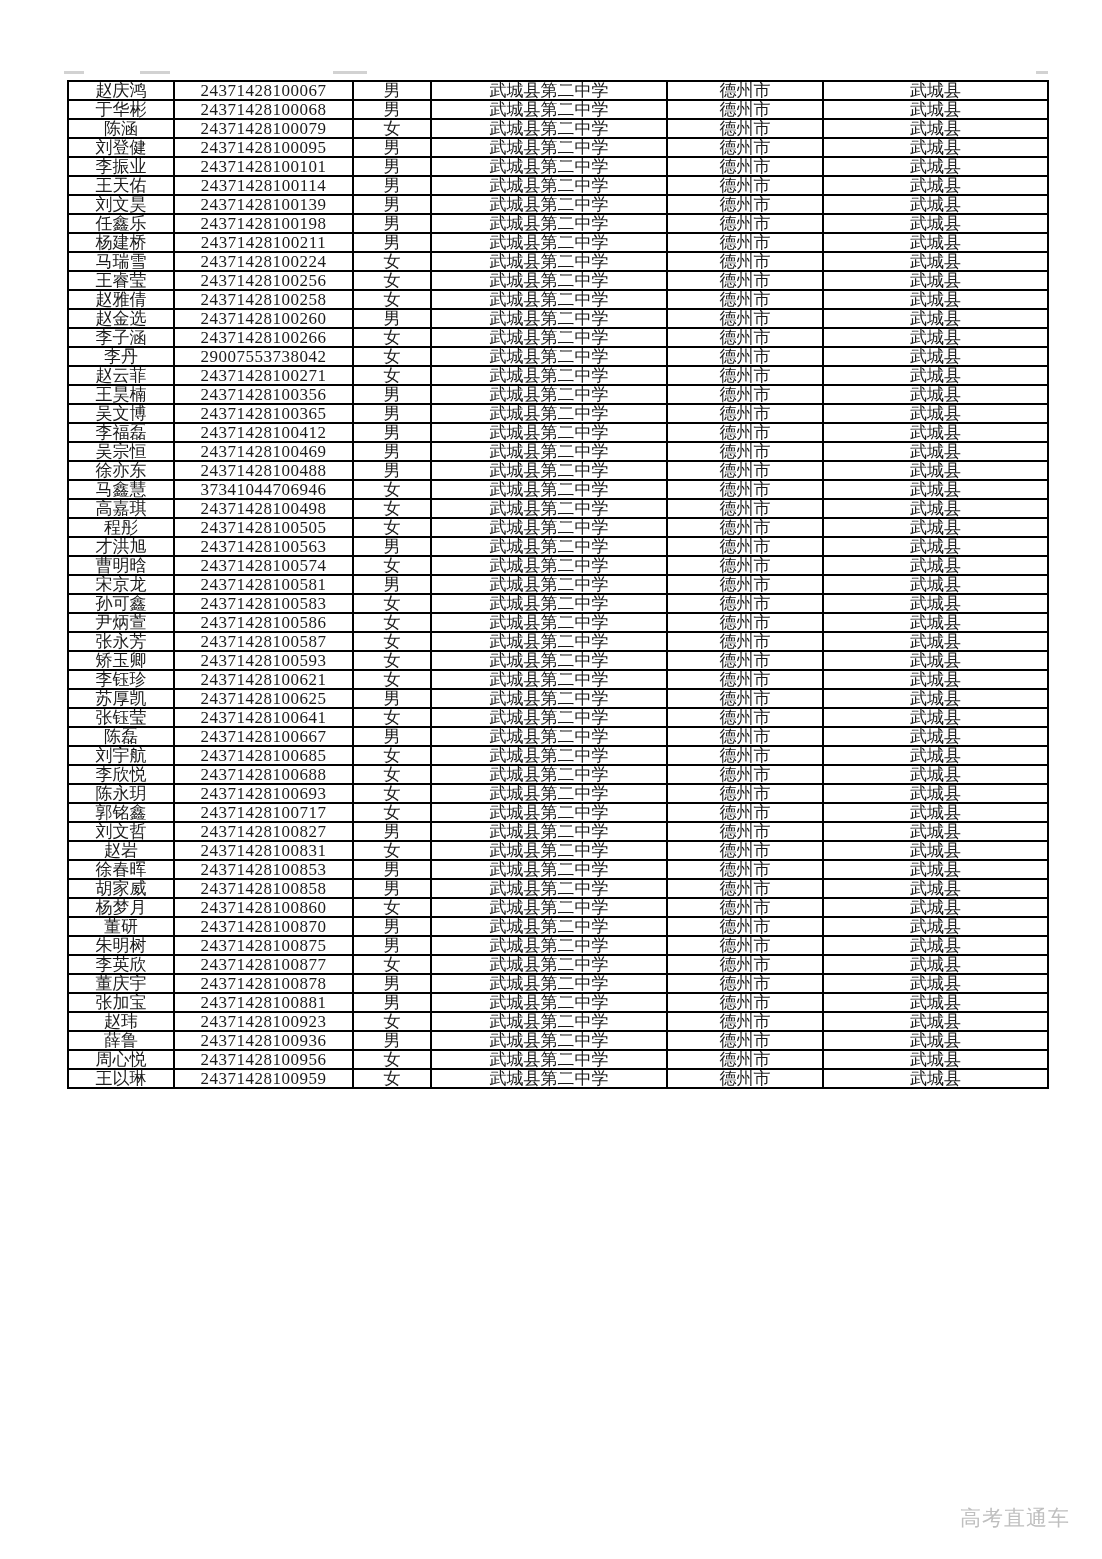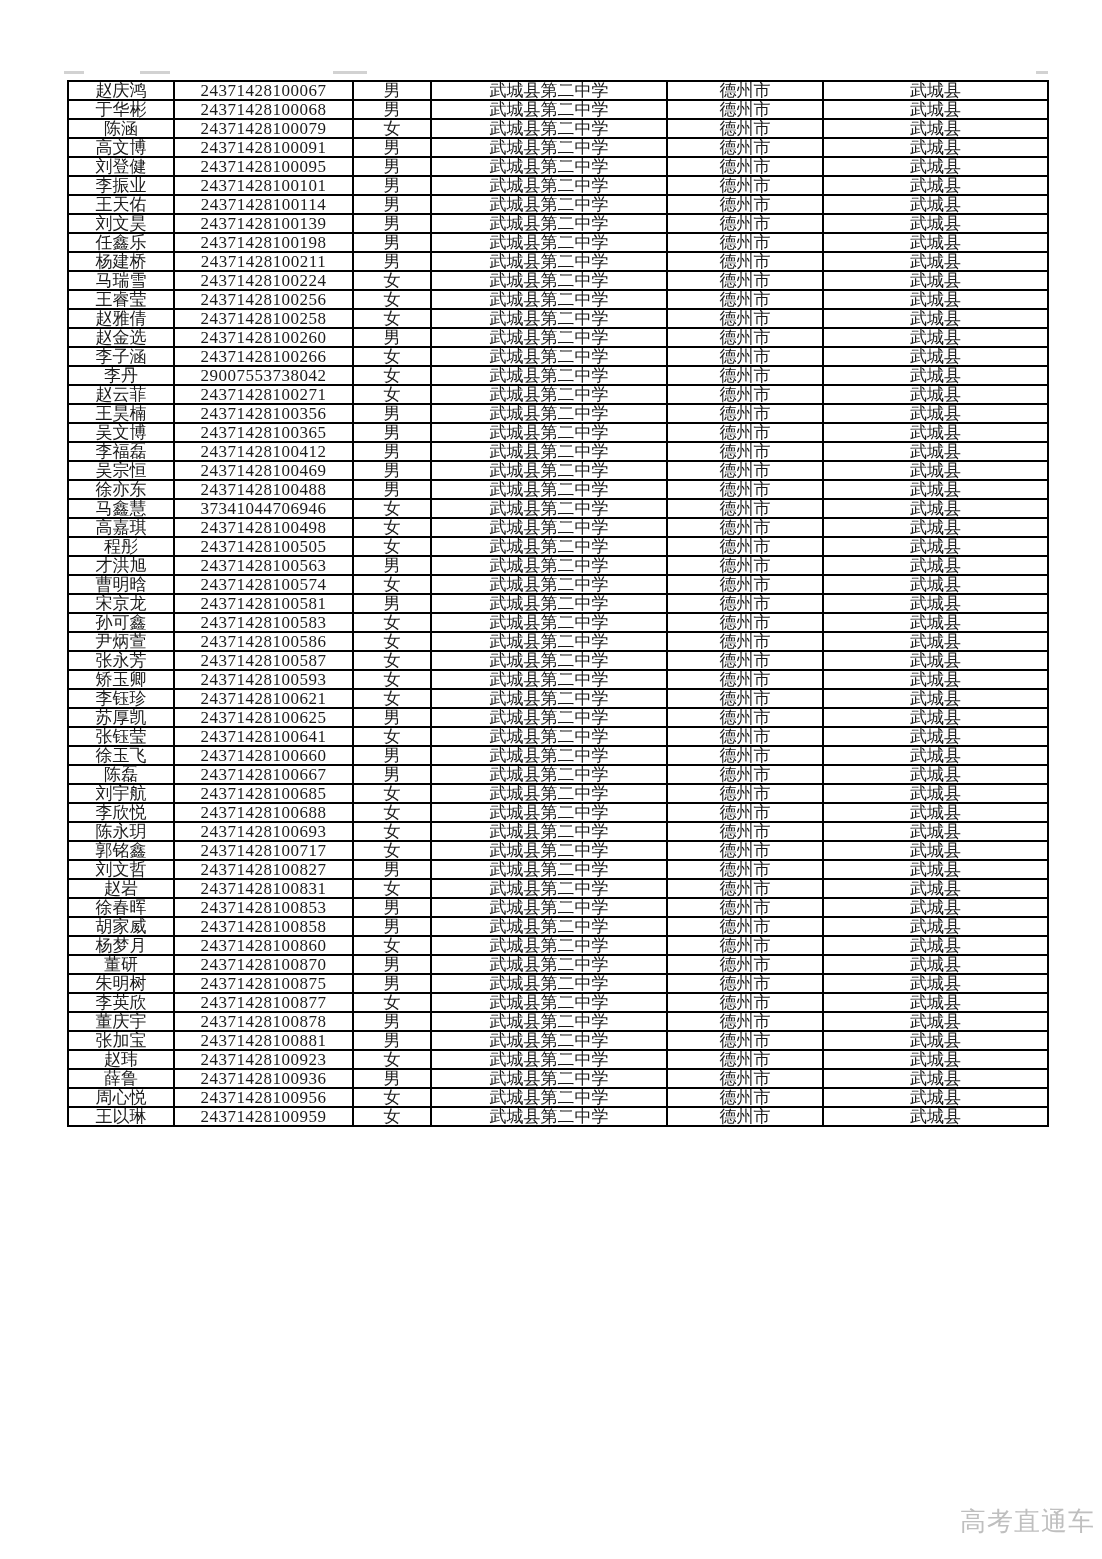--- a/index.html
+++ b/index.html
@@ -42,21 +42,21 @@
     white-space: nowrap;
     overflow: hidden;
   }
   .roster td.num {
     letter-spacing: 0.5px;
   }
   .watermark {
     position: absolute;
     left: 960px;
     top: 1504px;
-    font-size: 26px;
+    font-size: 21px;
     letter-spacing: 1px;
     color: #bfbfbf;
     text-shadow: 1px 1px 0 #ffffff;
   }
 </style>
 </head>
 <body>
 
 <div class="page">
 
@@ -93,28 +93,20 @@
         </tr>
         <tr>
           <td>陈涵</td>
           <td class="num">24371428100079</td>
           <td>女</td>
           <td>武城县第二中学</td>
           <td>德州市</td>
           <td>武城县</td>
         </tr>
         <tr>
-          <td>高文博</td>
-          <td class="num">24371428100091</td>
-          <td>男</td>
-          <td>武城县第二中学</td>
-          <td>德州市</td>
-          <td>武城县</td>
-        </tr>
-        <tr>
           <td>刘登健</td>
           <td class="num">24371428100095</td>
           <td>男</td>
           <td>武城县第二中学</td>
           <td>德州市</td>
           <td>武城县</td>
         </tr>
         <tr>
           <td>李振业</td>
           <td class="num">24371428100101</td>
@@ -344,28 +336,20 @@
           <td class="num">24371428100625</td>
           <td>男</td>
           <td>武城县第二中学</td>
           <td>德州市</td>
           <td>武城县</td>
         </tr>
         <tr>
           <td>张钰莹</td>
           <td class="num">24371428100641</td>
           <td>女</td>
-          <td>武城县第二中学</td>
-          <td>德州市</td>
-          <td>武城县</td>
-        </tr>
-        <tr>
-          <td>徐玉飞</td>
-          <td class="num">24371428100660</td>
-          <td>男</td>
           <td>武城县第二中学</td>
           <td>德州市</td>
           <td>武城县</td>
         </tr>
         <tr>
           <td>陈磊</td>
           <td class="num">24371428100667</td>
           <td>男</td>
           <td>武城县第二中学</td>
           <td>德州市</td>

